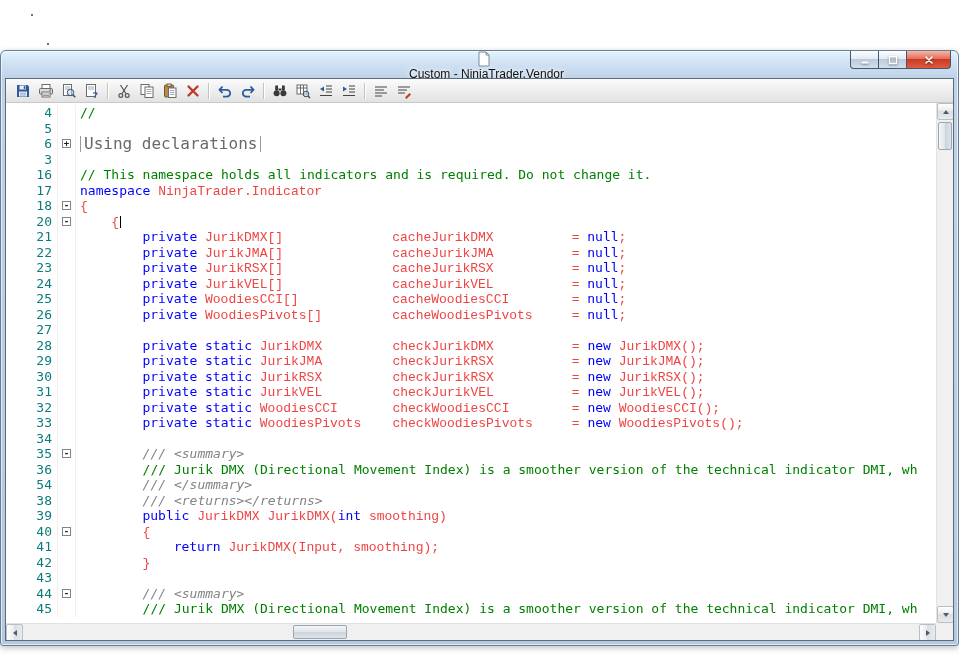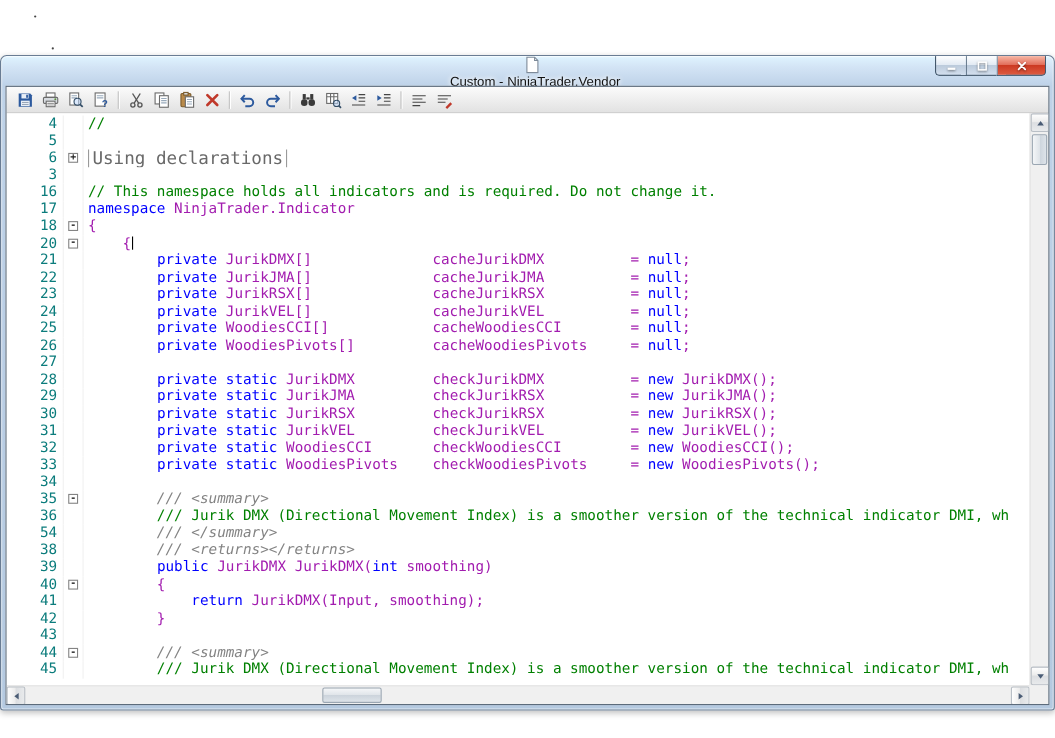--- a/index.html
+++ b/index.html
@@ -50,21 +50,21 @@
   .line{display:flex;height:15.5px;line-height:15.5px;white-space:pre;
         font-family:"DejaVu Sans Mono","Liberation Mono",monospace;font-size:13px;}
   .lnum{flex:0 0 46px;text-align:right;padding-right:5px;color:var(--lnum,#0b7c7c);border-right:1px solid #f1f1f1;}
   .fmargin{flex:0 0 17px;display:flex;align-items:center;justify-content:center;border-right:1px solid #f1f1f1;}
   .fbox{width:9px;height:9px;box-sizing:border-box;border:1px solid #848484;background:#fff;
         font:bold 9px/7px "DejaVu Sans Mono",monospace;text-align:center;color:#222;cursor:pointer;}
   .code{flex:1;padding-left:4px;overflow:hidden;color:#000;}
   .c-kw{color:var(--kw,#0000ff);}
   .c-cmt{color:var(--cmt,#008000);}
   .c-doc{color:var(--doc,#838383);font-style:italic;}
-  .c-txt{color:#a21caf;}
+  .c-txt{color:#ef4444;font-family:Liberation Mono, monospace;}
   .collapsed{border:1px solid #9a9a9a;color:#696969;background:#fff;padding:0 3px;font-size:16px;}
   .caret{display:inline-block;width:1px;height:12px;background:#000;vertical-align:-2px;margin-left:1px;}
 
   
   .vscroll{background:#f0f0f0;display:flex;flex-direction:column;border-left:1px solid #e3e3e3;}
   .hscroll{background:#f0f0f0;display:flex;border-top:1px solid #e3e3e3;}
   .sbtn{flex:0 0 17px;width:17px;height:17px;box-sizing:border-box;border:1px solid #b9bfc6;border-radius:2px;
         background:linear-gradient(#fefefe,#ececec 45%,#dcdee1 50%,#e8eaec);
         display:flex;align-items:center;justify-content:center;}
   .hscroll .sbtn{background:linear-gradient(90deg,#fefefe,#ececec 45%,#dcdee1 50%,#e8eaec);}

